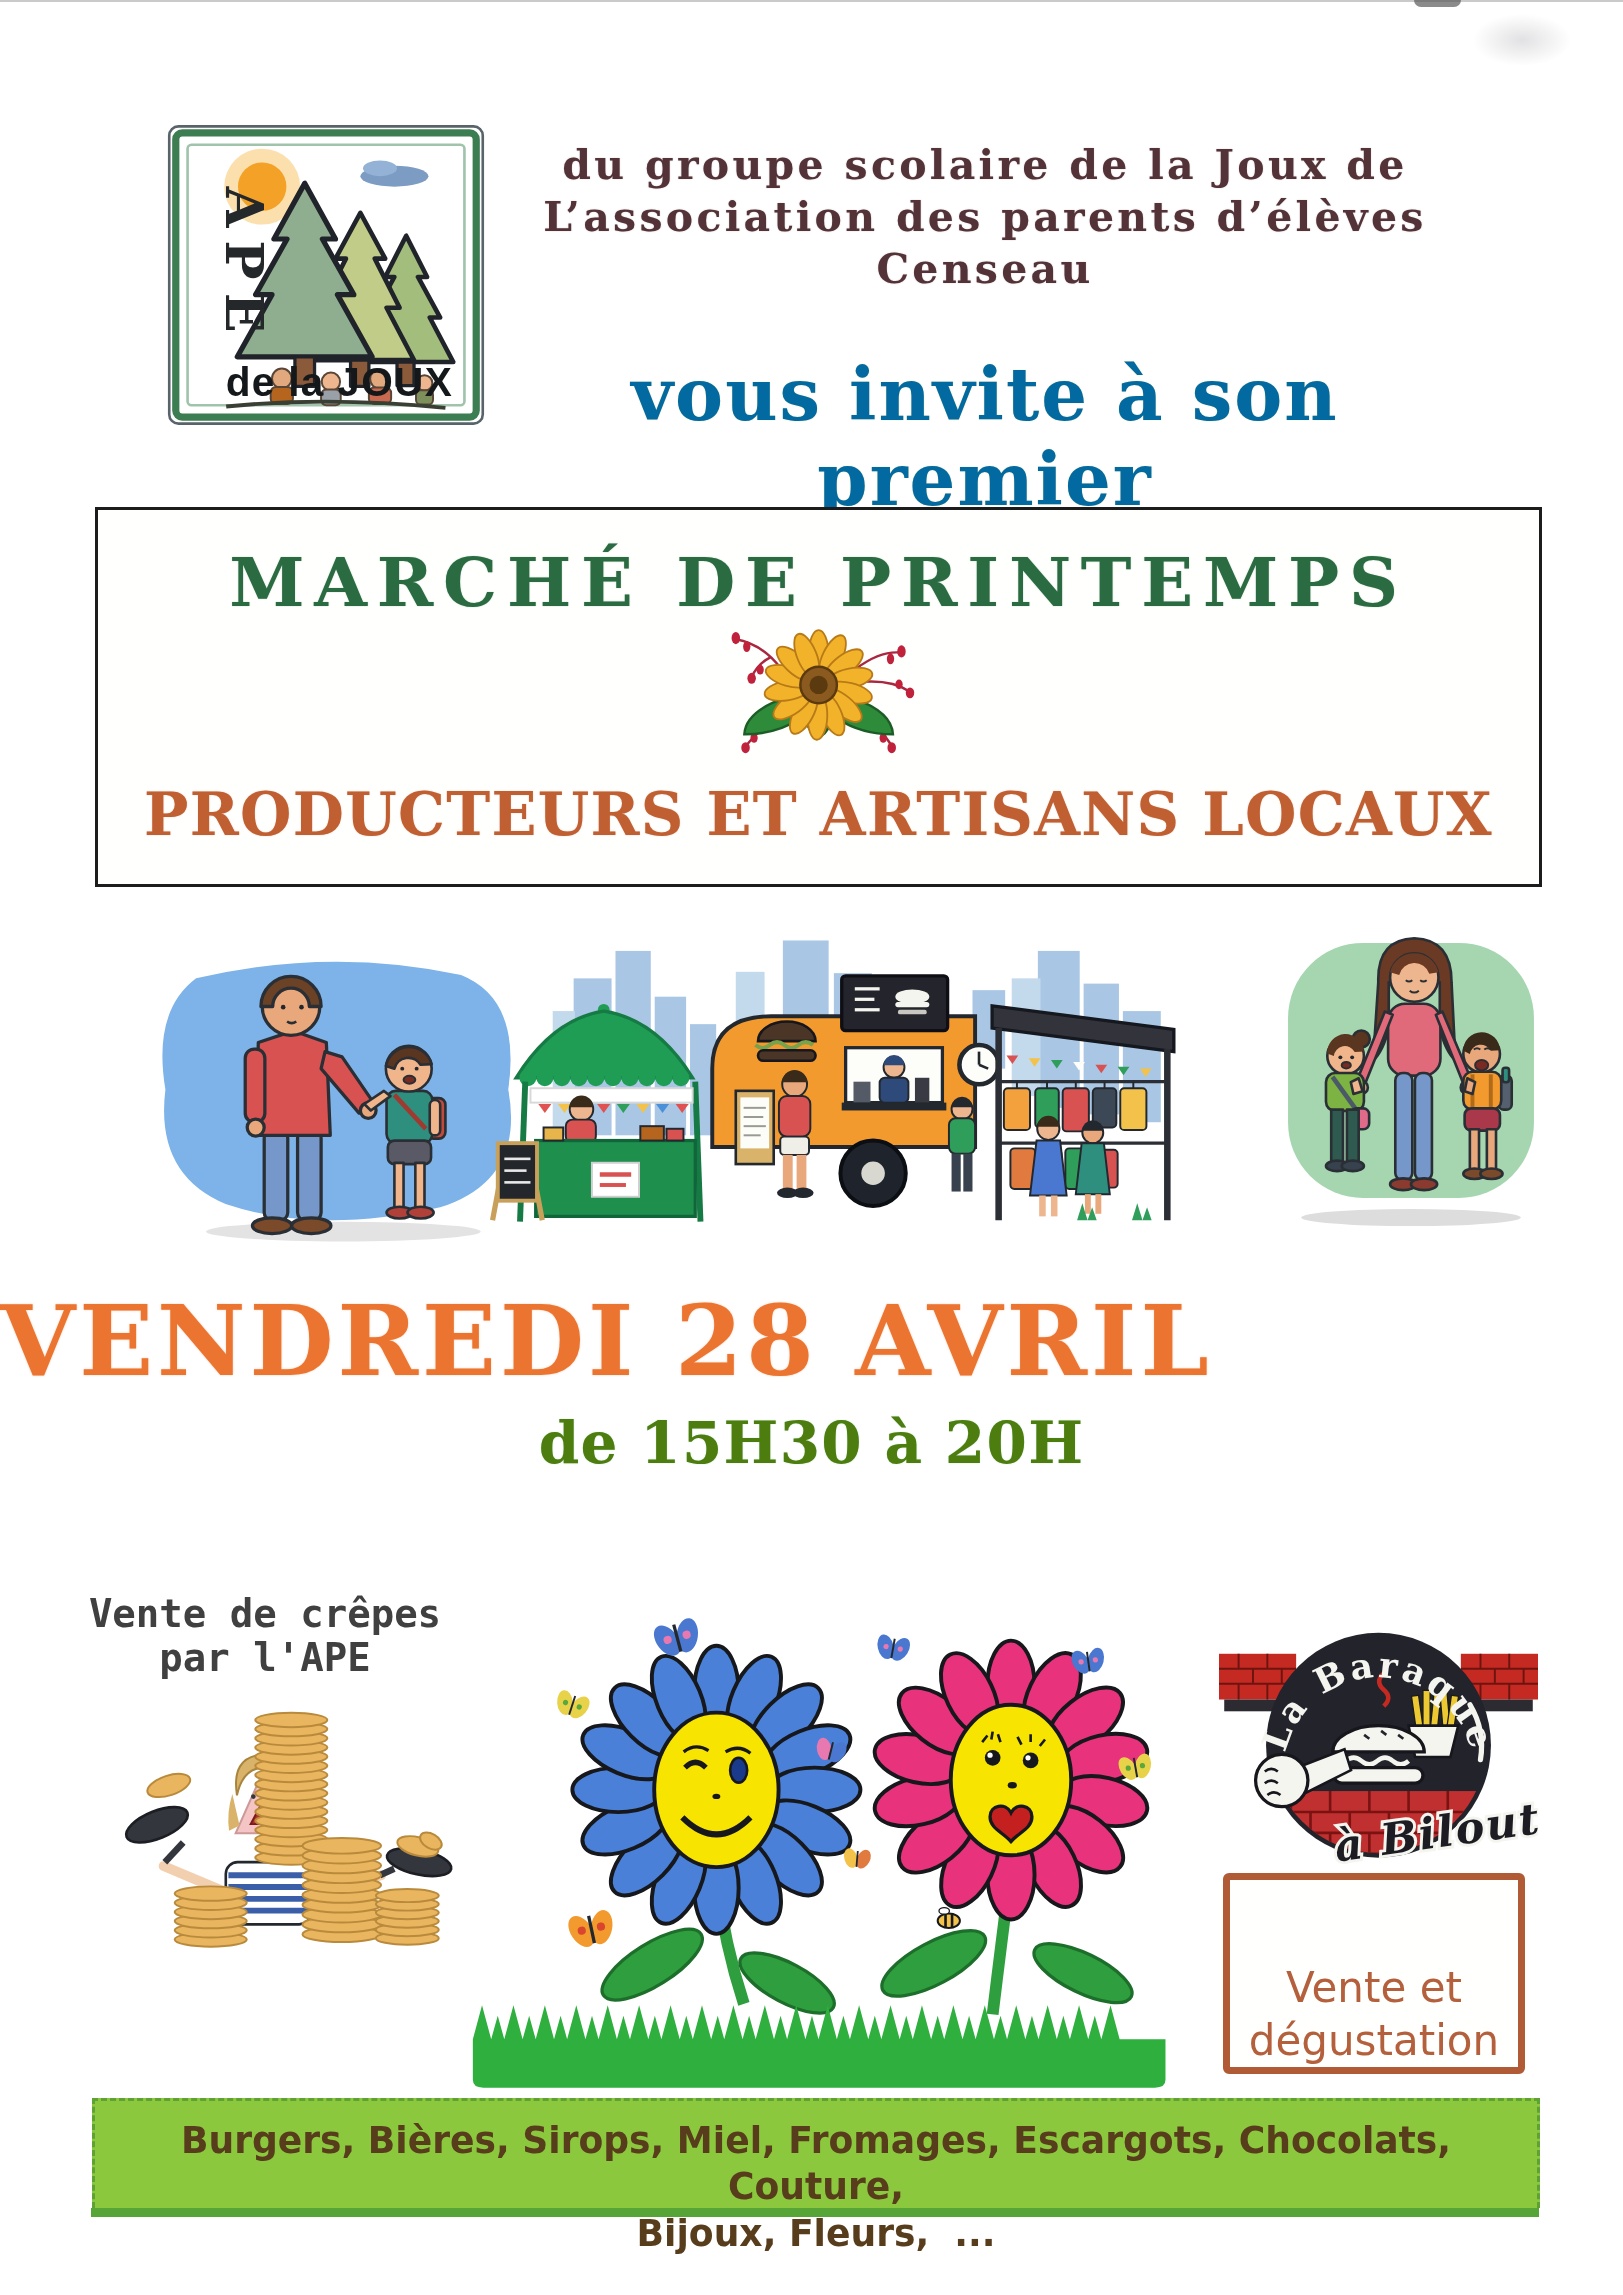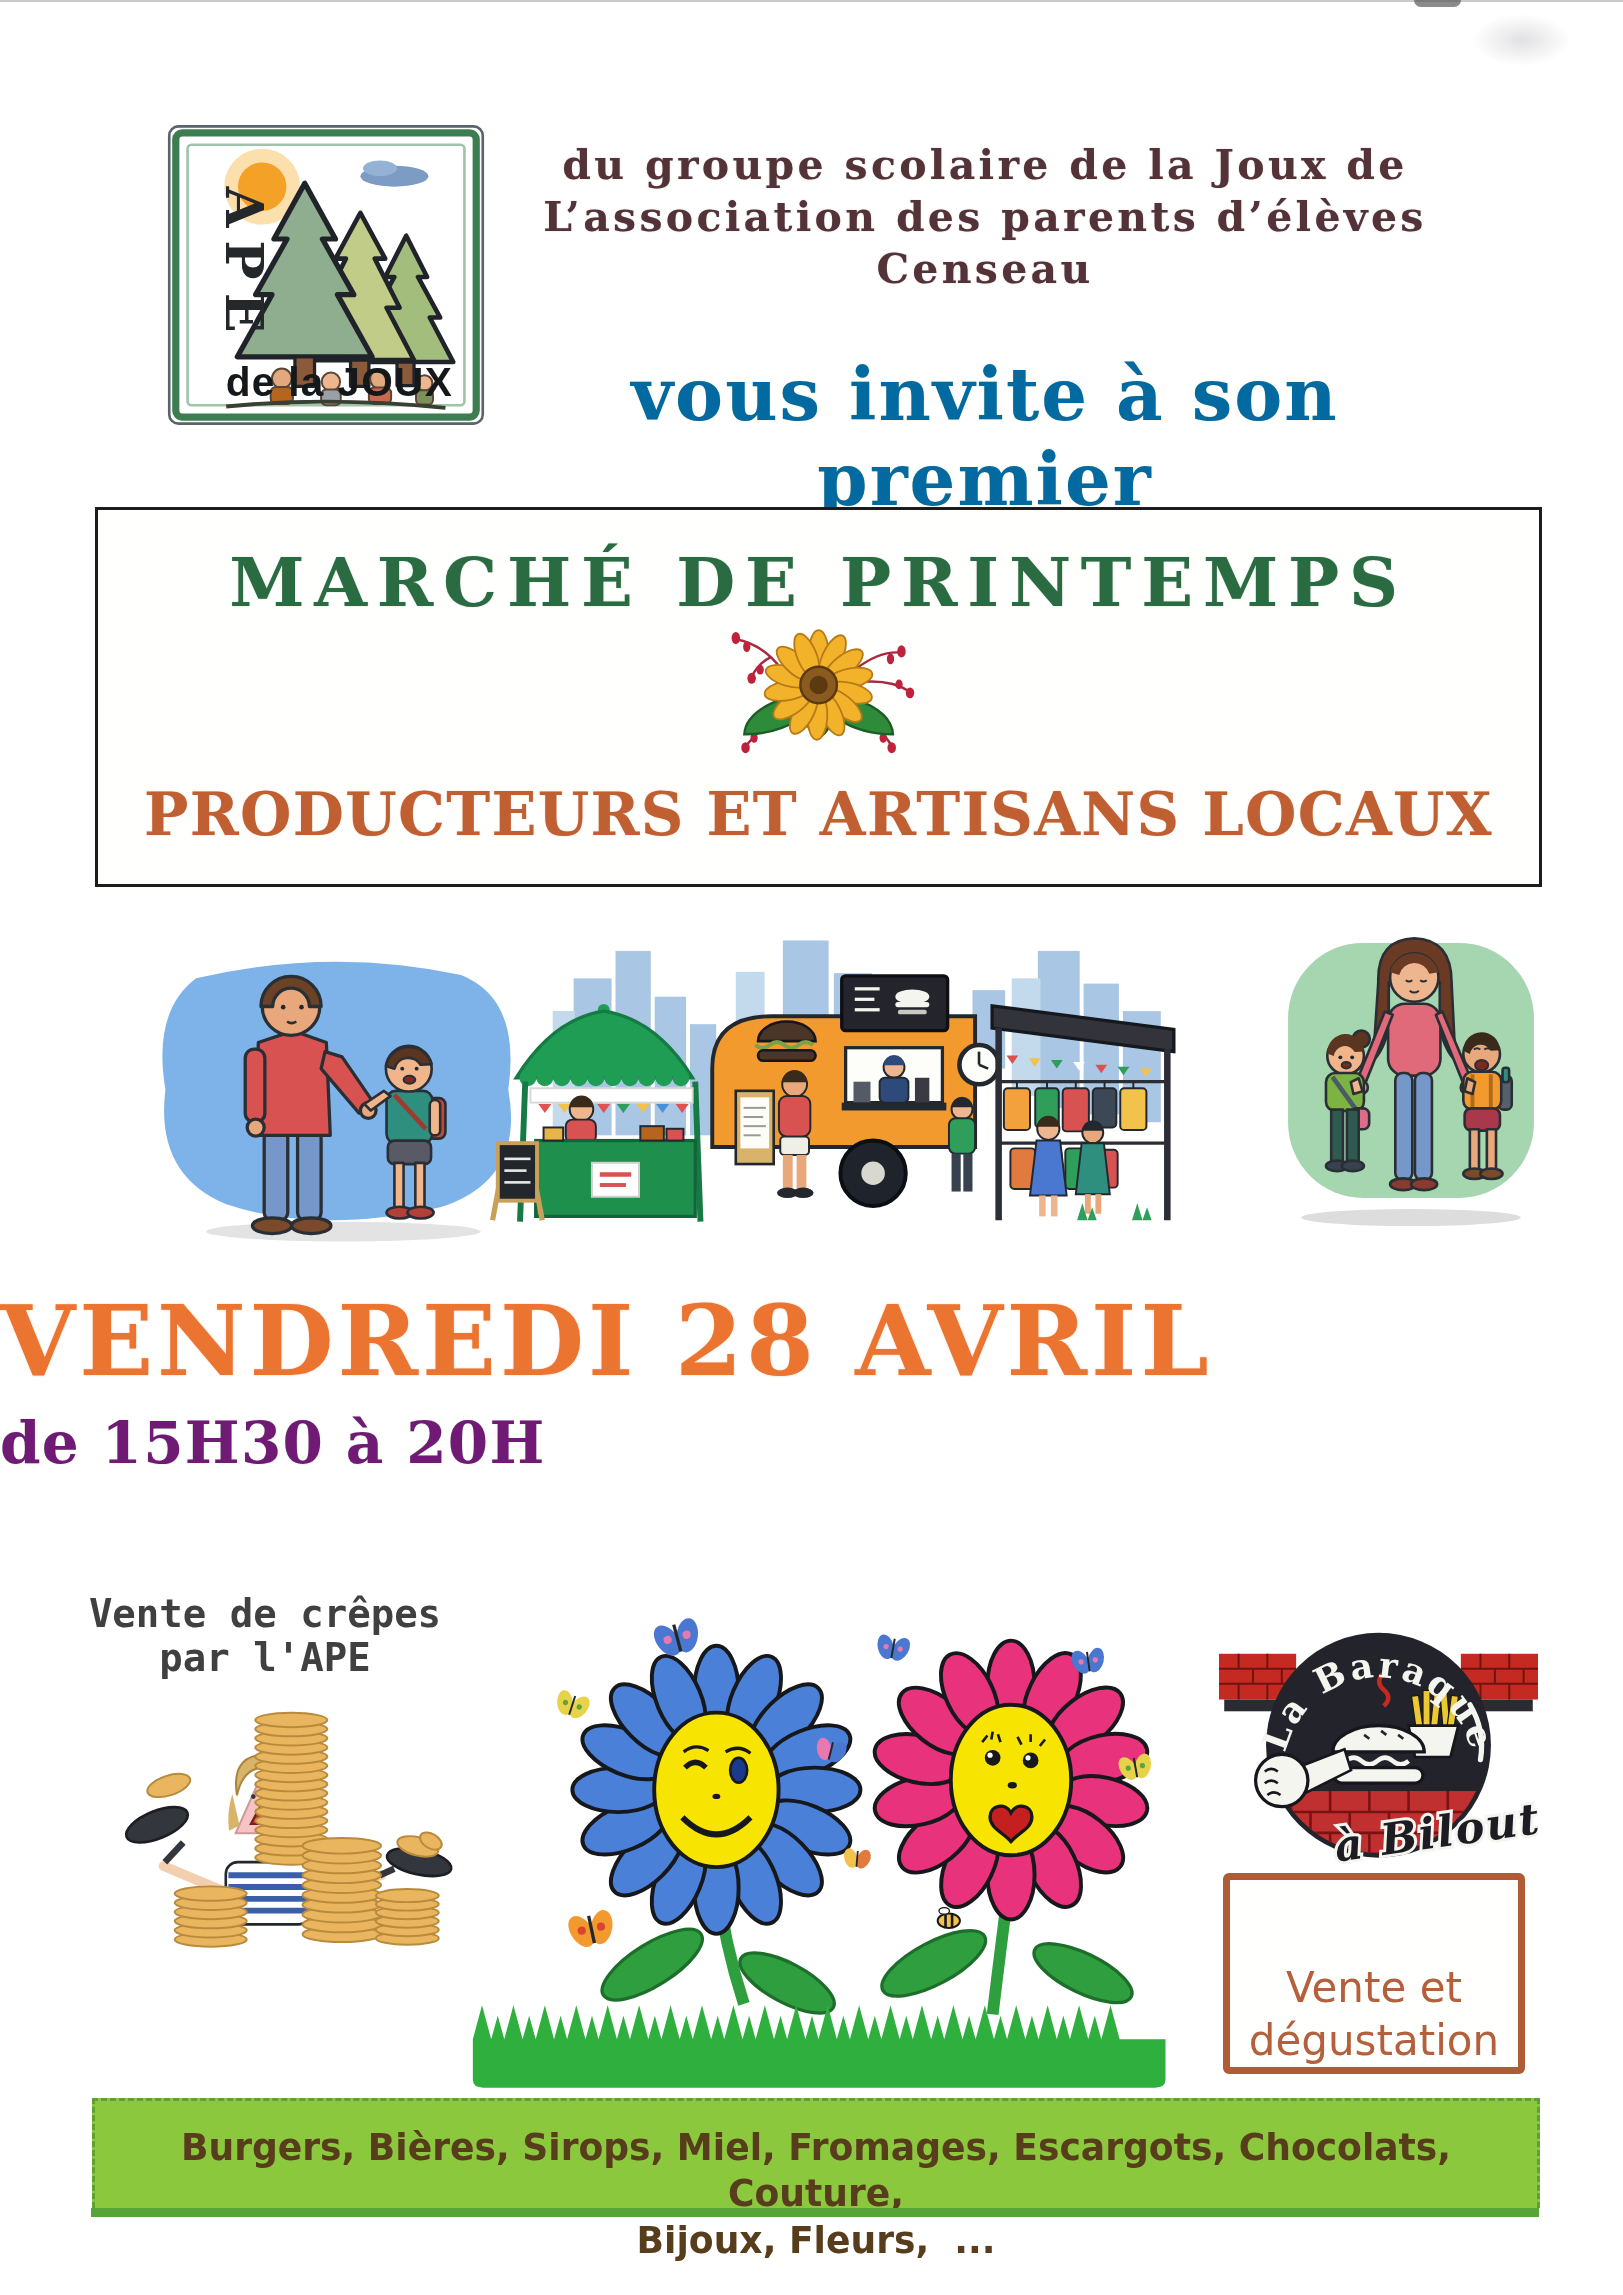--- a/index.html
+++ b/index.html
@@ -33,22 +33,22 @@
             color:#c05f31;text-shadow:0 0 1.3px rgba(192,95,49,.4);}
 
   
   .illus-family1{position:absolute;left:134px;top:939px;width:422px;height:311px;}
   .illus-market{position:absolute;left:475px;top:913px;width:704px;height:340px;}
   .illus-family2{position:absolute;left:1280px;top:920px;width:262px;height:327px;}
 
   
   .date-line{position:absolute;left:0;top:1284px;width:100%;font-weight:bold;
              font-size:97px;letter-spacing:3.9px;color:#ea7430;text-shadow:0 0 2px rgba(234,116,48,.4);}
-  .time-line{position:absolute;left:0;top:1409px;width:100%;text-align:left;font-weight:bold;
-             font-size:58px;letter-spacing:1.3px;color:#701a75;text-shadow:0 0 1.3px rgba(58,161,71,.4);}
+  .time-line{position:absolute;left:0;top:1409px;width:100%;text-align:center;font-weight:bold;
+             font-size:58px;letter-spacing:1.3px;color:#4d7c0f;text-shadow:0 0 1.3px rgba(58,161,71,.4);}
   .location-line{position:absolute;left:0;top:1494px;width:100%;text-align:center;font-weight:bold;
              font-size:50px;letter-spacing:0.7px;color:#3aa147;text-shadow:0 0 1.3px rgba(58,161,71,.4);}
   .loc-name{font-size:58px;}
 
   
   .crepes-note{position:absolute;left:62px;top:1592px;width:406px;text-align:center;
                font-family:"DejaVu Sans Mono",monospace;font-weight:bold;font-size:39px;
                line-height:1.12;color:#404040;}
   .illus-crepes{position:absolute;left:98px;top:1697px;width:367px;height:308px;}
 
@@ -56,21 +56,21 @@
   .illus-flowers{position:absolute;left:461px;top:1564px;width:717px;height:527px;}
   .illus-biloute{position:absolute;left:1219px;top:1596px;width:319px;height:311px;}
   .sale-box{position:absolute;left:1223px;top:1873px;width:288px;height:187px;
             border:7.2px solid #b15a36;border-radius:6px;background:#fffffe;
             display:flex;flex-direction:column;justify-content:flex-end;text-align:center;
             font-family:"DejaVu Sans",sans-serif;font-size:42px;line-height:1.25;color:#b4603c;}
 
   
   .banner{position:absolute;left:92px;top:2098px;width:1448px;height:110px;box-sizing:border-box;
           background:#8cc83e;border:3.9px dashed #5fa234;border-bottom:none;
-          text-align:center;padding-top:23px;
+          text-align:center;padding-top:16px;
           font-family:"DejaVu Sans",sans-serif;font-weight:bold;font-size:38px;line-height:1.22;
           color:#573d1c;}
   .banner::after{content:"";position:absolute;left:-3.9px;bottom:-9.2px;width:1448px;height:9.2px;background:#57a437;}
   .banner div{transform:scaleX(.95);transform-origin:center;white-space:pre-wrap;}
 </style>
 </head>
 <body>
 
 <div class="poster">
 

